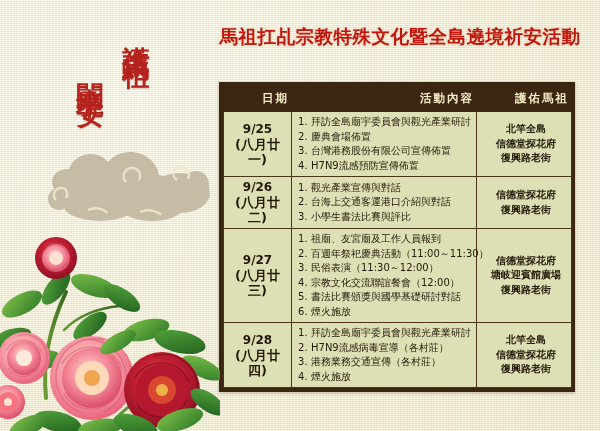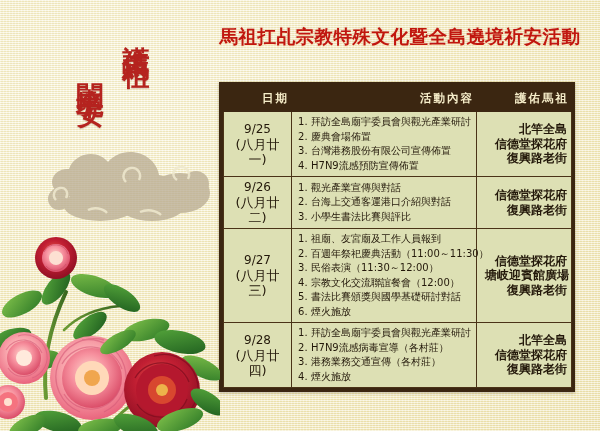--- a/index.html
+++ b/index.html
@@ -110,21 +110,21 @@
     color: #23180a;
   }
   .col-date   { width: 68px; }
   .col-body   { width: 185px; }
   .col-place  { width: 95px; }
 
   .cell-date {
     text-align: center;
     font-size: 11px;
     line-height: 15px;
-    font-weight: 400;
+    font-weight: 700;
     margin-top: 20px;
   }
   .cell-date .d-num { font-size: 12px; display: block; }
   .cell-date .d-lunar { font-size: 13px; display: block; }
 
   .cell-body ol {
     margin: 0;
     padding: 0 0 0 2px;
     list-style: none;
     counter-reset: item;
@@ -140,24 +140,24 @@
   }
   .cell-body li::before {
     content: counter(item) ".";
     position: absolute;
     left: 0;
     top: 0;
     font-size: 10px;
   }
 
   .cell-place {
-    font-size: 12px;
+    font-size: 10px;
     line-height: 14.5px;
     font-weight: 700;
-    text-align: right;
+    text-align: center;
     padding-left: 8px !important;
   }
   .cell-place div { white-space: nowrap; }
 
   
   #peony {
     position: absolute;
     left: -6px;
     bottom: -4px;
     width: 226px;

